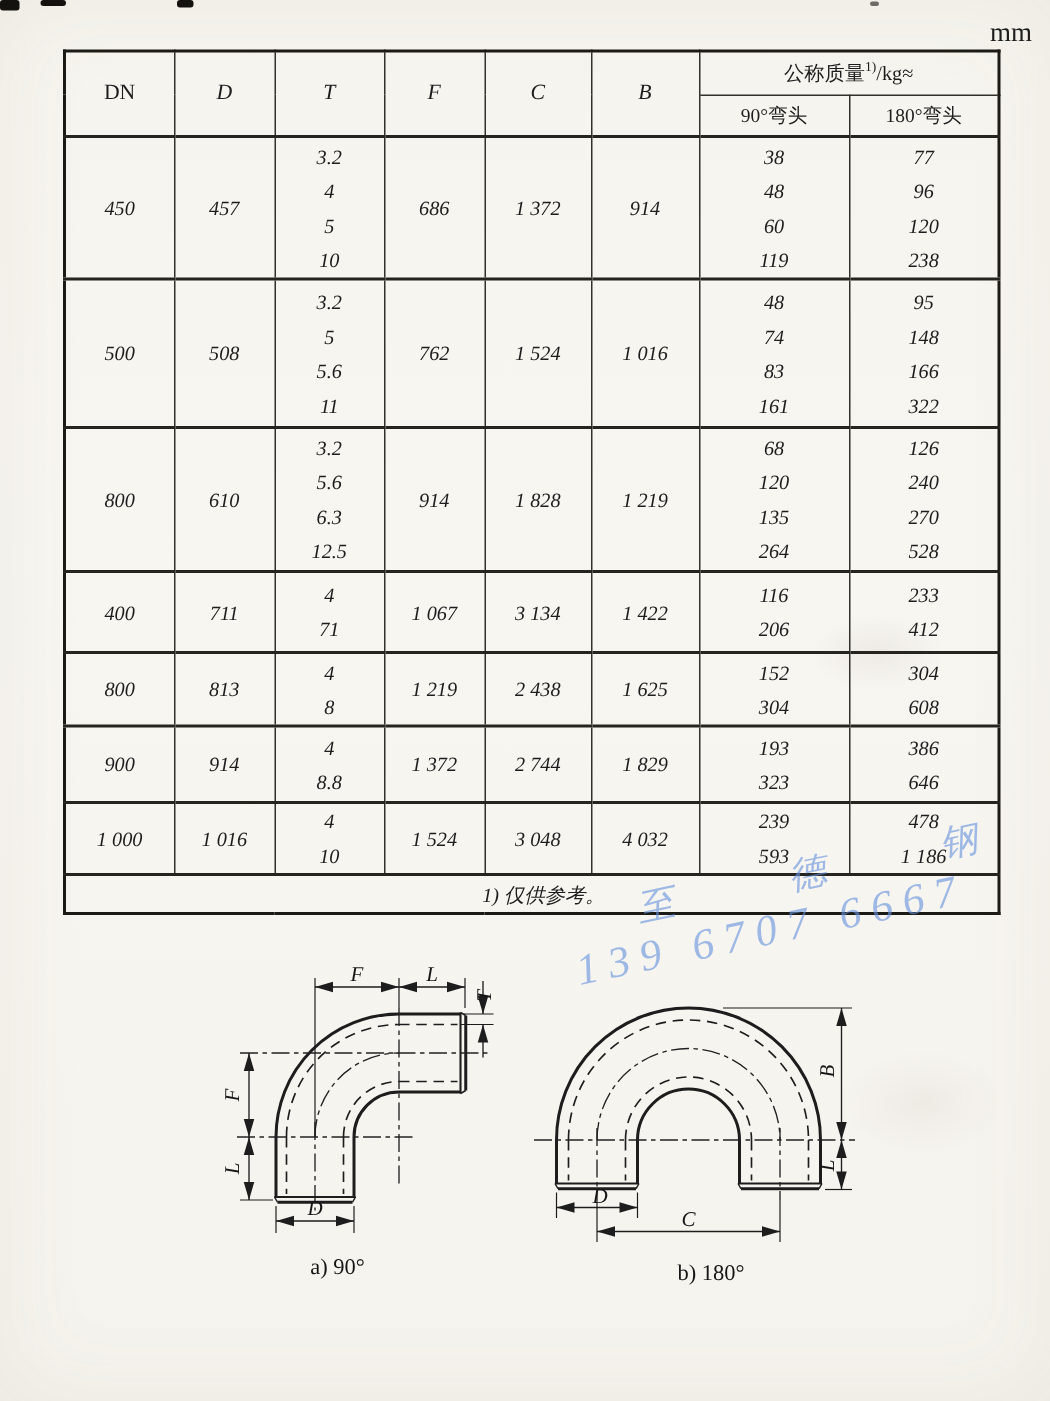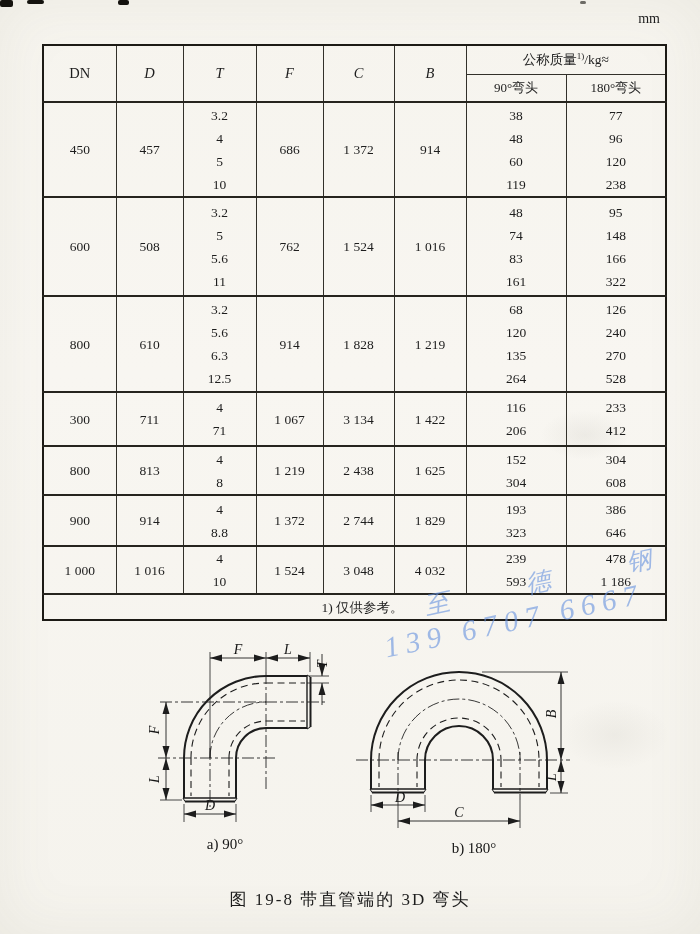--- a/index.html
+++ b/index.html
@@ -6,38 +6,37 @@
   .page{
     position:relative; width:700px; height:934px; overflow:hidden;
     background:#f7f5f0;
     background-image:linear-gradient(180deg,#f6f4ee 0%,#f8f6f1 40%,#f5f3ed 100%);
     font-family:"Liberation Serif","DejaVu Serif",serif;
     color:#1d1d1d;
     box-shadow:inset 0 0 60px rgba(120,110,90,.08);
   }
   
   .doc-title{position:absolute; top:7px; left:0; right:0; text-align:center; font-size:15.5px; letter-spacing:1px;}
-  .unit{position:absolute; top:11px; right:40px; font-size:14px;}
+  .unit{position:absolute; top:11px; right:12px; font-size:18px;}
   
   table.spec{
     position:absolute; left:42px; top:33px; width:623px;
     border-collapse:collapse; table-layout:fixed;
     border:2.5px solid #1c1a15;
-    margin-top:11px;
   }
   table.spec th, table.spec td{
     border:1px solid #32302a;
     text-align:center; vertical-align:middle;
     font-size:13.5px; line-height:23px; padding:0;
     font-weight:normal;
   }
   table.spec thead th{font-size:14.5px;}
   table.spec thead tr.h2 th{font-size:13px;}
   table.spec thead tr.h2{border-bottom:2px solid #26241e;}
-  table.spec tbody td{border-top:2px solid #26241e;}
+  table.spec tbody td{border-top:2px solid #26241e;font-style:italic;}
   table.spec .it{font-style:italic;}
   .pre{white-space:pre-line;}
   sup{font-size:9px; vertical-align:super; line-height:0;}
   td.footnote{text-align:center; padding-left:16px !important; font-size:13.5px; line-height:24px;}
   
   .watermark{
     position:absolute; left:378px; top:568px; width:300px;
     transform:rotate(-12deg);
     font-style:italic; pointer-events:none;
   }
@@ -106,21 +105,21 @@
         <td class="pre">38
 48
 60
 119</td>
         <td class="pre">77
 96
 120
 238</td>
       </tr>
       <tr style="height:99px">
-        <td>600</td>
+        <td>500</td>
         <td>508</td>
         <td class="pre">3.2
 5
 5.6
 11</td>
         <td>762</td>
         <td>1 524</td>
         <td>1 016</td>
         <td class="pre">48
 74
@@ -144,21 +143,21 @@
         <td class="pre">68
 120
 135
 264</td>
         <td class="pre">126
 240
 270
 528</td>
       </tr>
       <tr style="height:54px">
-        <td>300</td>
+        <td>400</td>
         <td>711</td>
         <td class="pre">4
 71</td>
         <td>1 067</td>
         <td>3 134</td>
         <td>1 422</td>
         <td class="pre">116
 206</td>
         <td class="pre">233
 412</td>
@@ -345,15 +344,14 @@
 
     <g fill="#151515" font-size="14" font-style="italic" text-anchor="middle">
       <text x="204" y="58" transform="rotate(-90 204 58)">B</text>
       <text x="204" y="121" transform="rotate(-90 204 121)">L</text>
       <text x="48" y="146">D</text>
       <text x="107" y="161">C</text>
     </g>
     <text x="122" y="197" font-size="15" text-anchor="middle" fill="#151515" font-style="normal">b)  180°</text>
   </svg>
 
-  <div class="fig-caption">图 19-8  带直管端的 3D 弯头</div>
 
 </div>
 
 </body></html>

